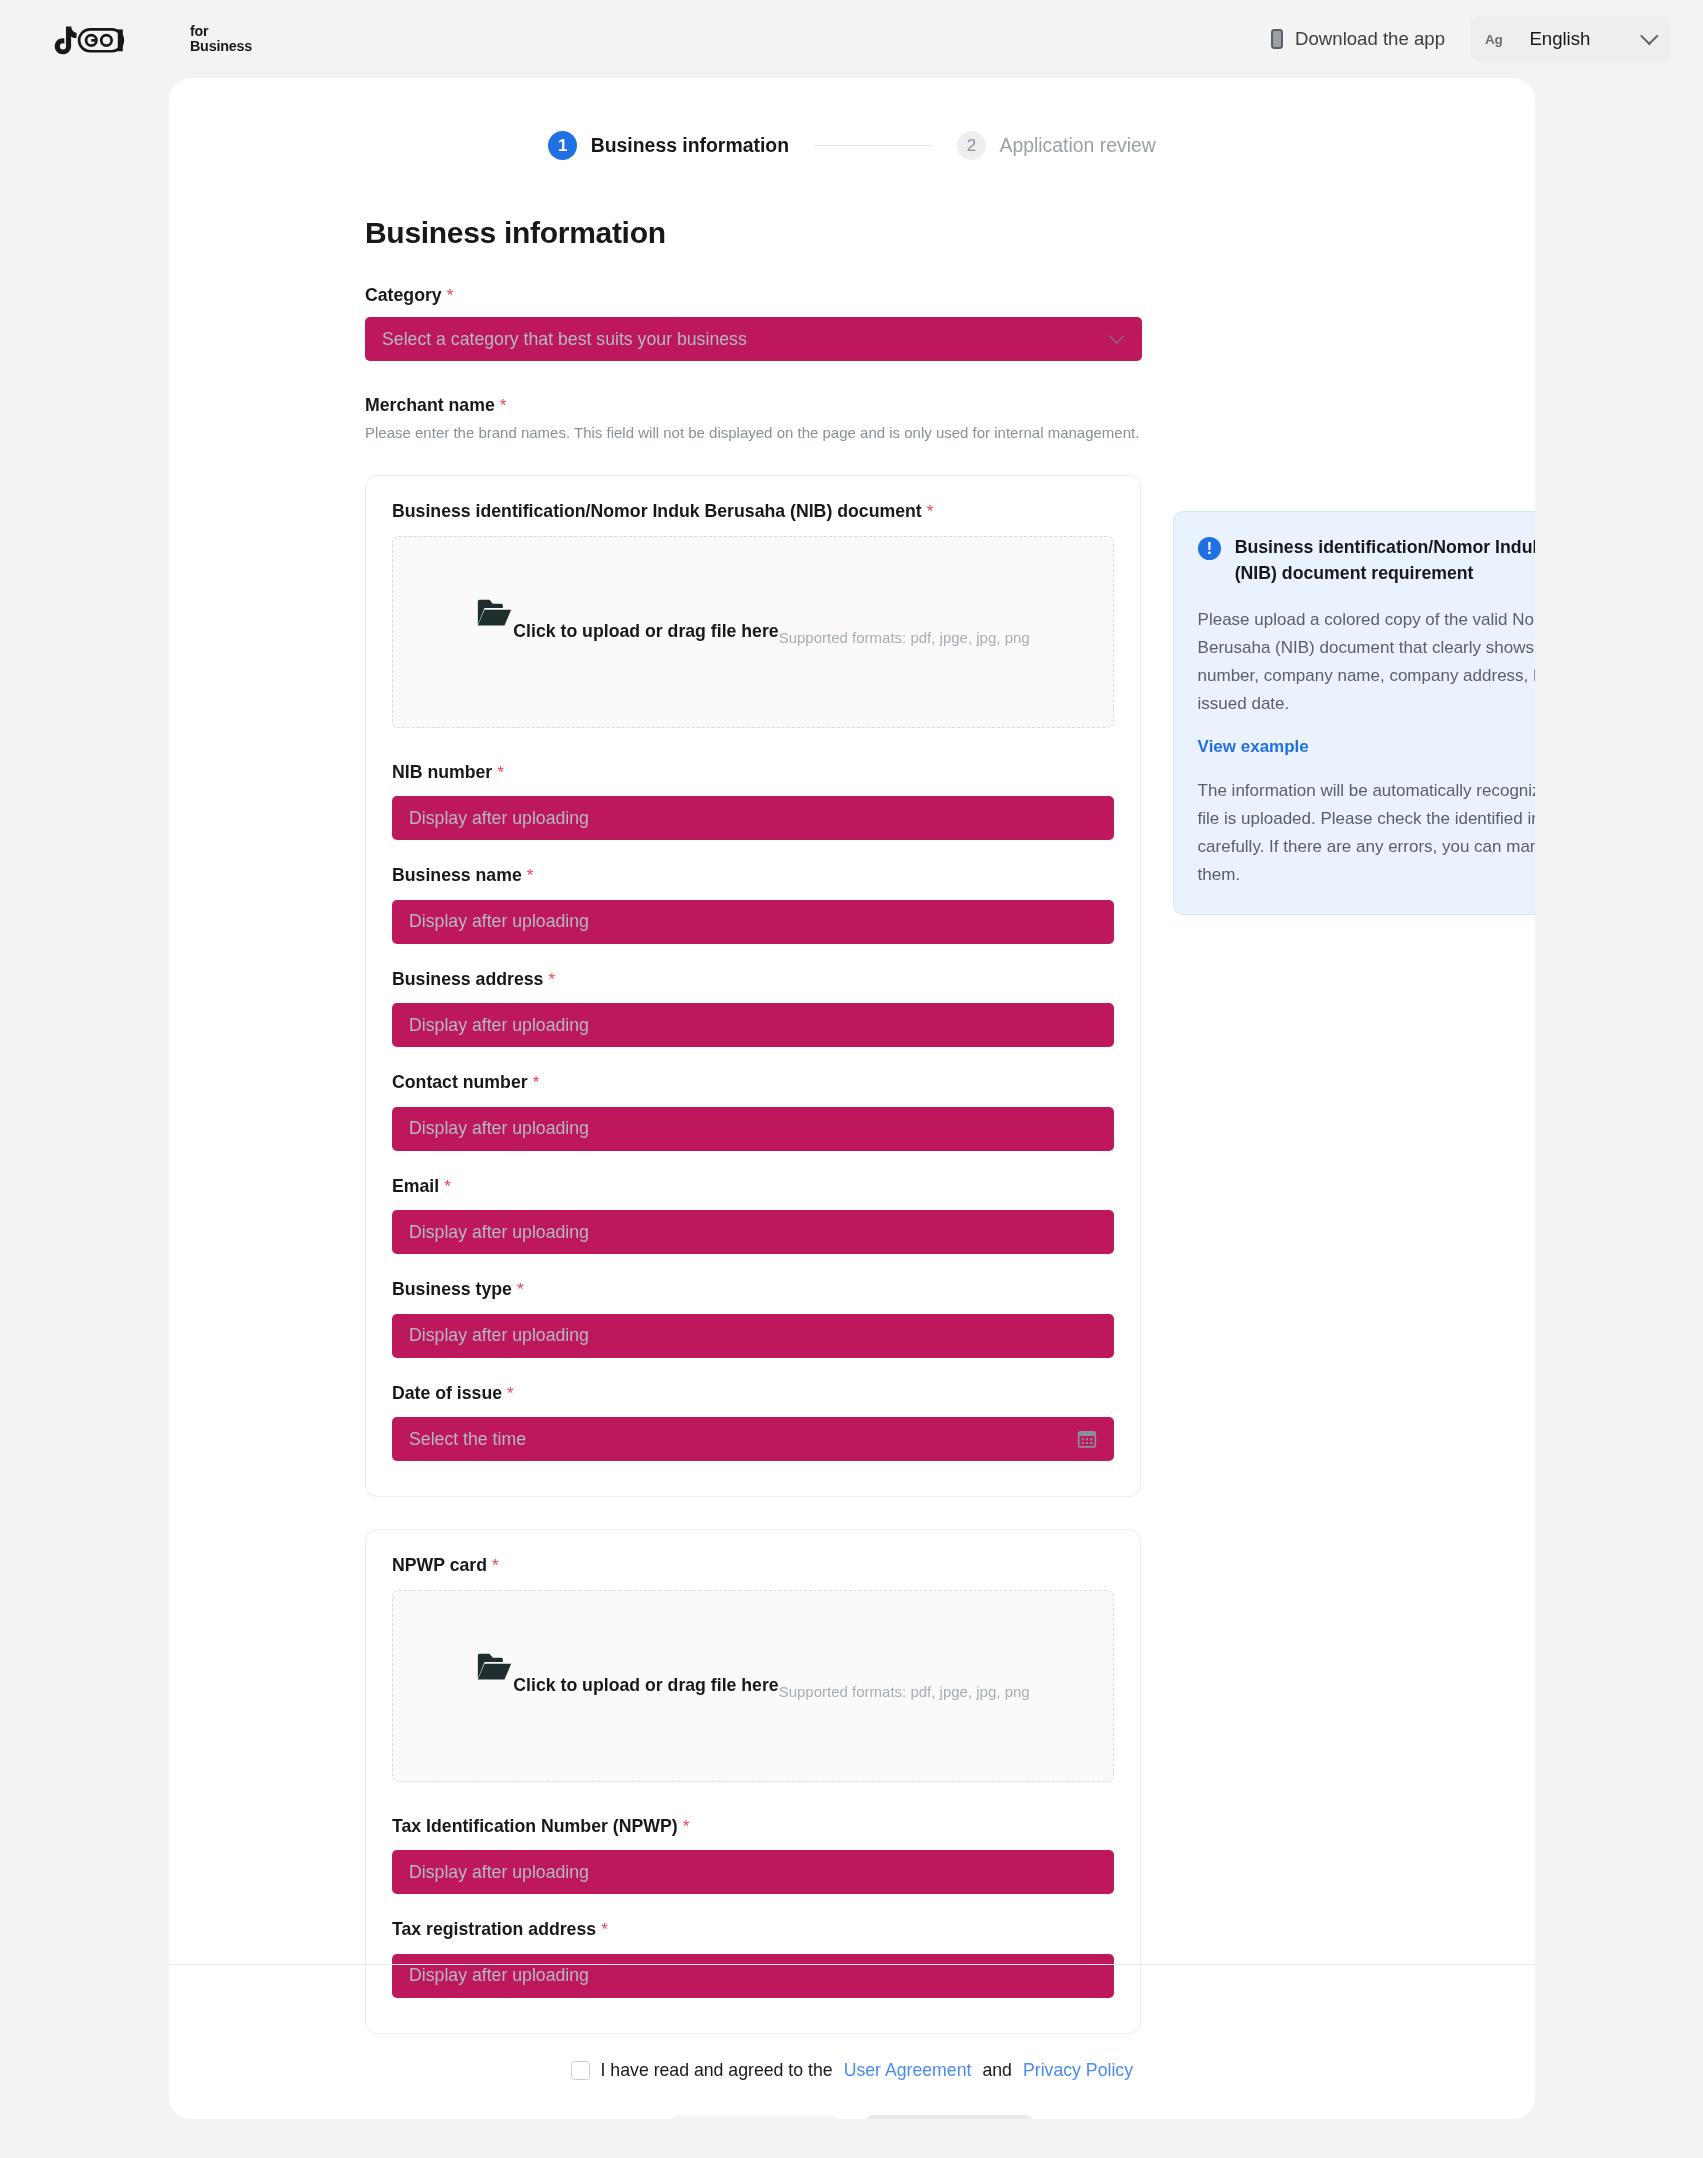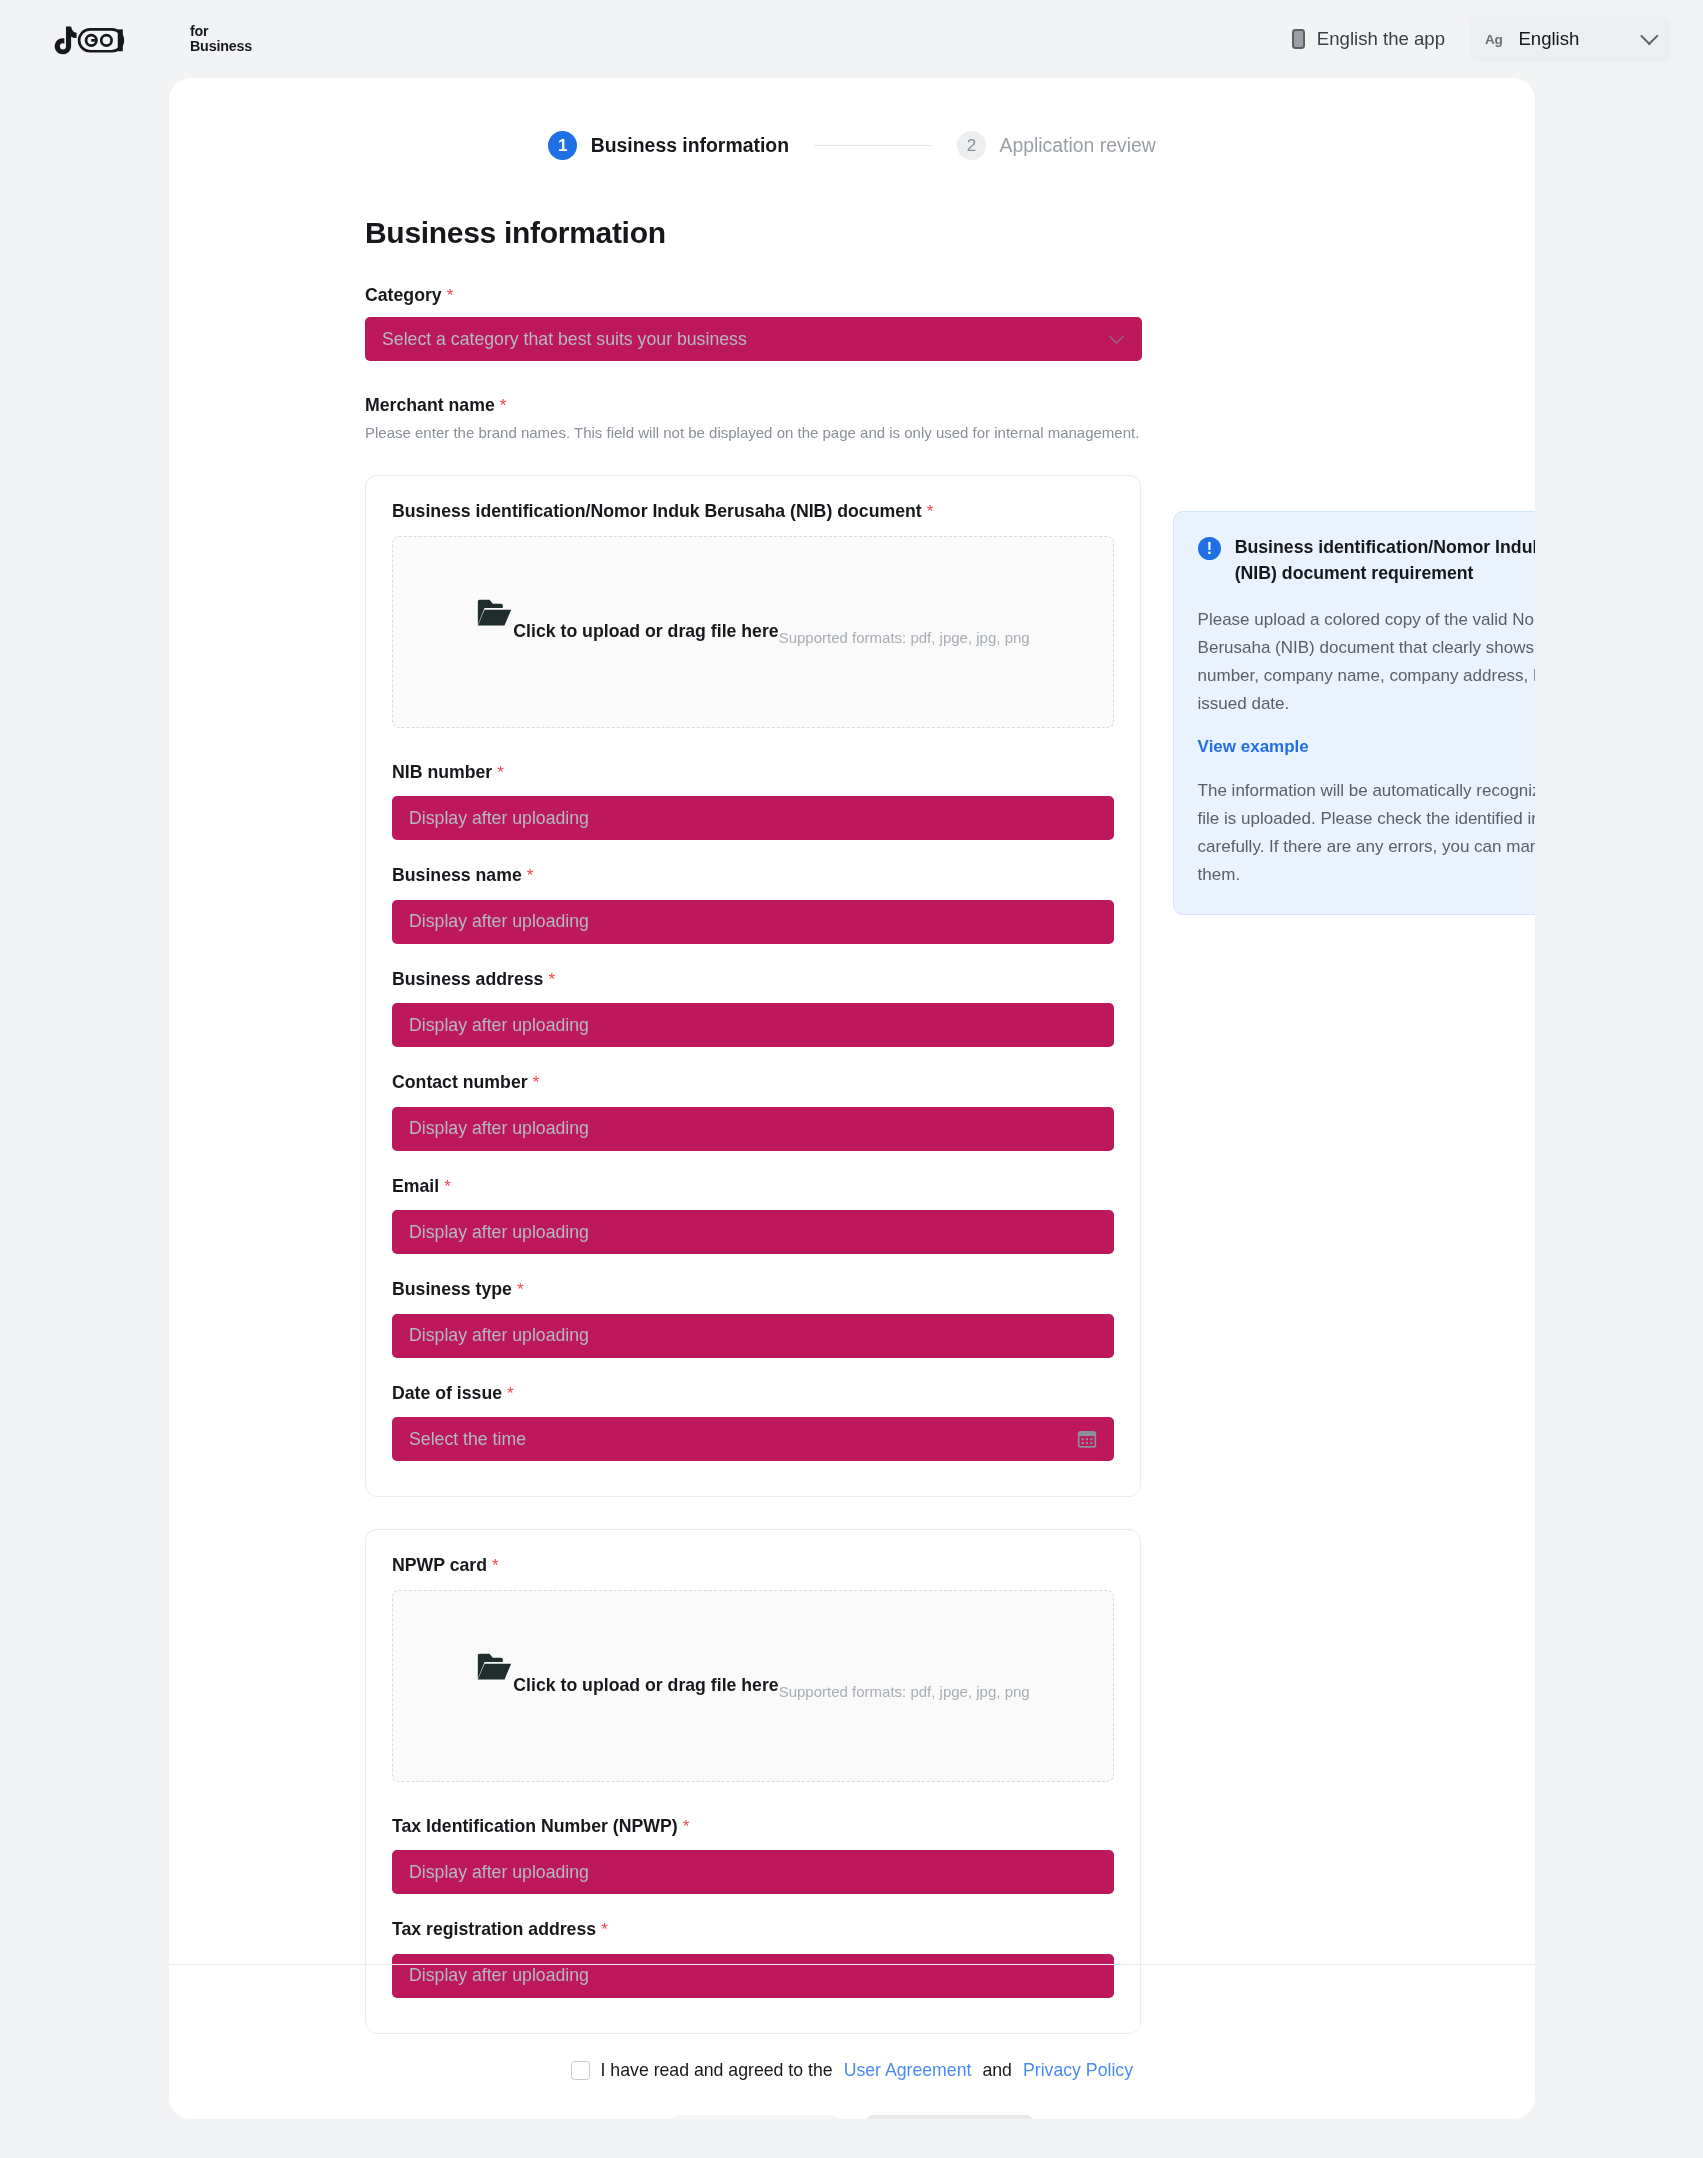--- a/index.html
+++ b/index.html
@@ -27,21 +27,21 @@
   .topbar-right { display: flex; align-items: center; gap: 25px; }
   .dl-app {
     display: flex; align-items: center; gap: 11.8px;
     font-size: 18.6px; color: #3c4043; font-weight: 400;
   }
   .phone-icon {
     width: 12.6px; height: 20px; border: 2.1px solid #5b6066; border-radius: 3.4px;
     position: relative; background: #9aa0a6;
   }
   .lang-select {
-    display: flex; align-items: center; gap: 16px;
+    display: flex; align-items: center; gap: 27px;
     background: #eceef0; border-radius: 8.4px;
     height: 46px; width: 201px; padding: 0 15px;
     font-size: 18.6px; color: #16181c;
   }
   .lang-ag { font-size: 13.5px; color: #6b7075; font-weight: 600; letter-spacing: -0.3px; }
   .lang-label { flex: 1; }
   .chev {
     width: 12.6px; height: 12.6px; border-right: 2px solid #5b6066; border-bottom: 2px solid #5b6066;
     transform: rotate(45deg) translate(-2.5px, -2.5px);
   }
@@ -182,21 +182,21 @@
       </svg>
       <div class="logo-text">
         <div>for</div>
         <div>Business</div>
       </div>
     </div>
 
     <div class="topbar-right">
       <div class="dl-app">
         <span class="phone-icon"></span>
-        <span>English the app</span>
+        <span>Download the app</span>
       </div>
       <div class="lang-select">
         <span class="lang-ag">Ag</span>
         <span class="lang-label">English</span>
         <span class="chev"></span>
       </div>
     </div>
   </div>
 
   <div class="card">

